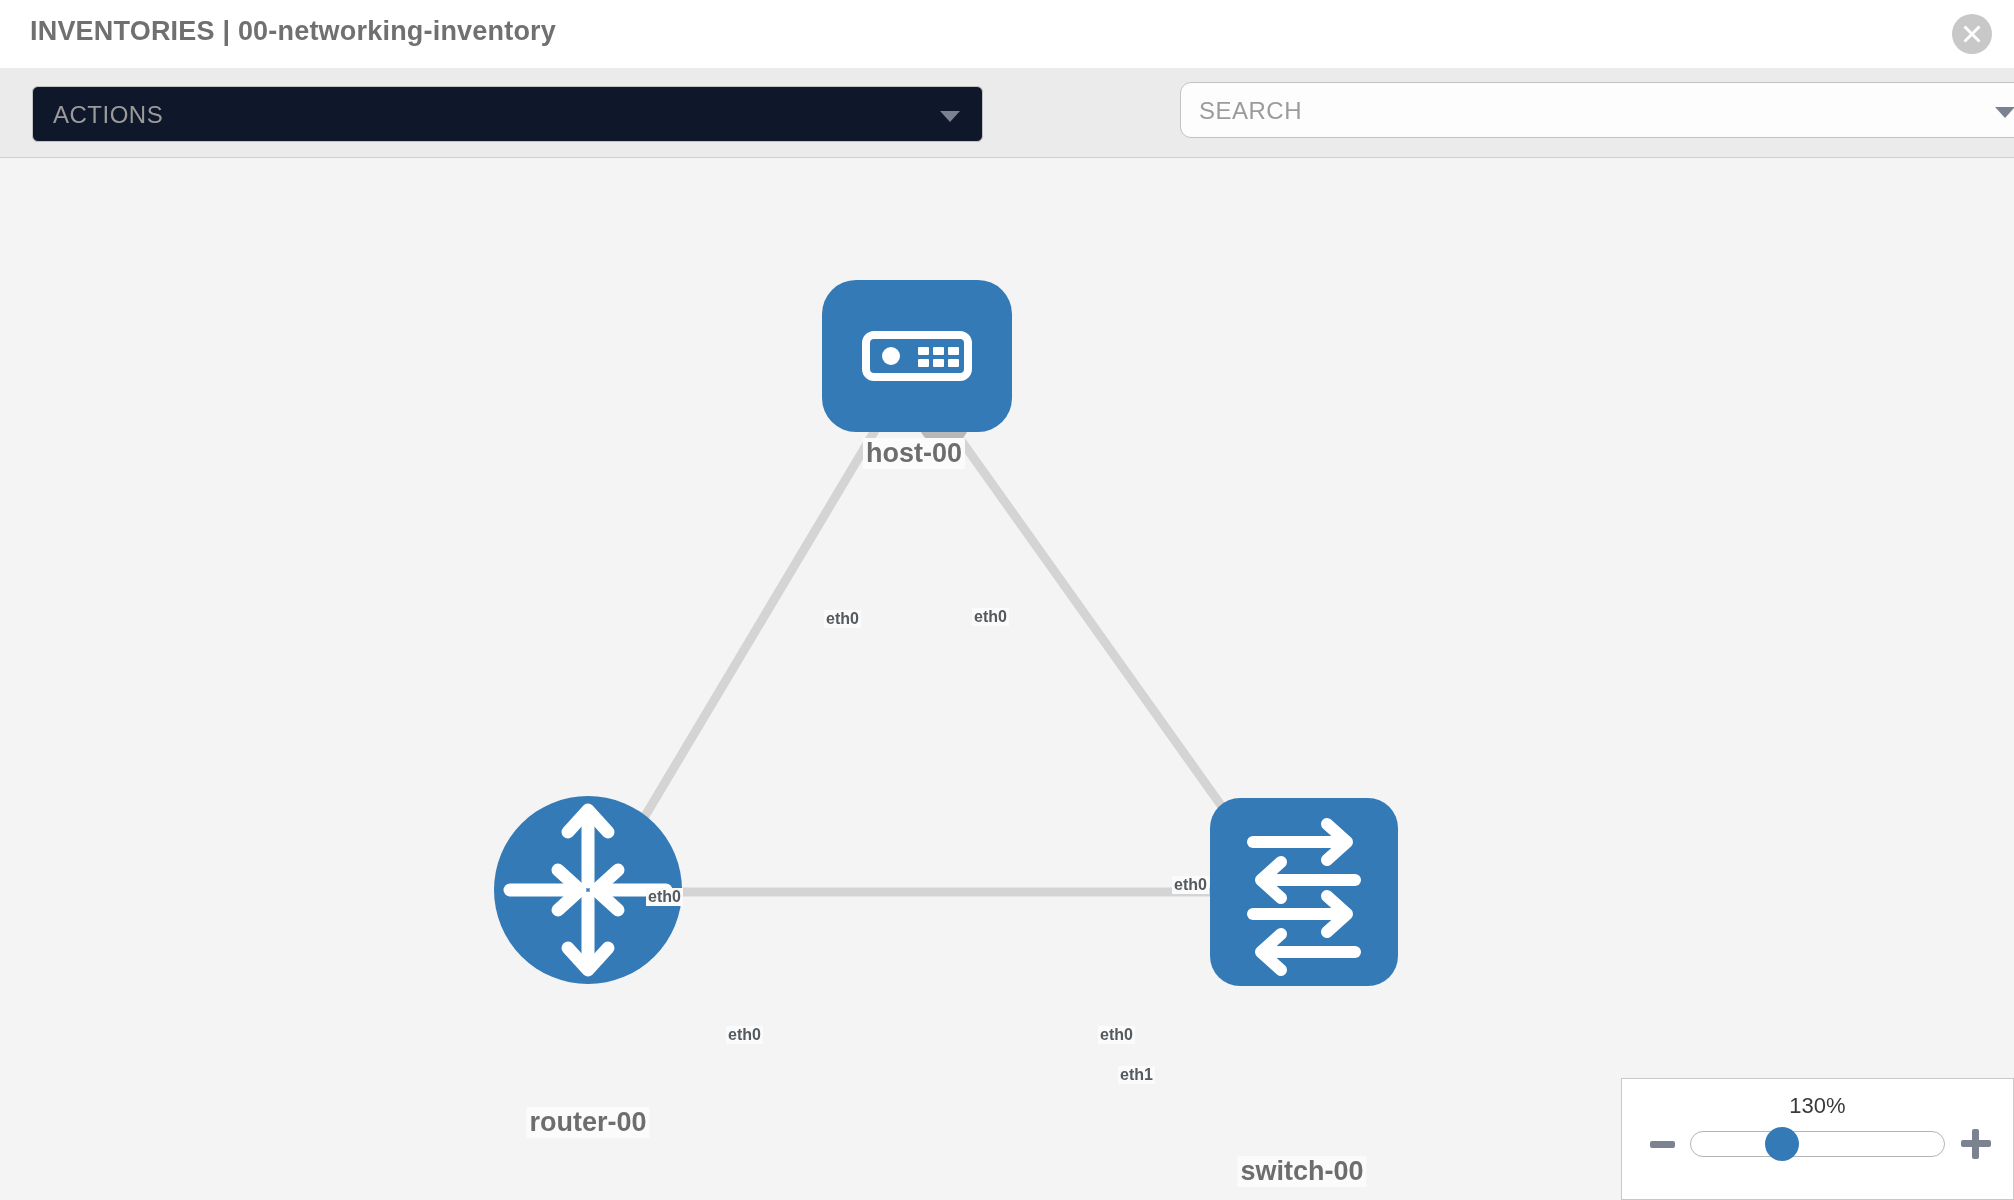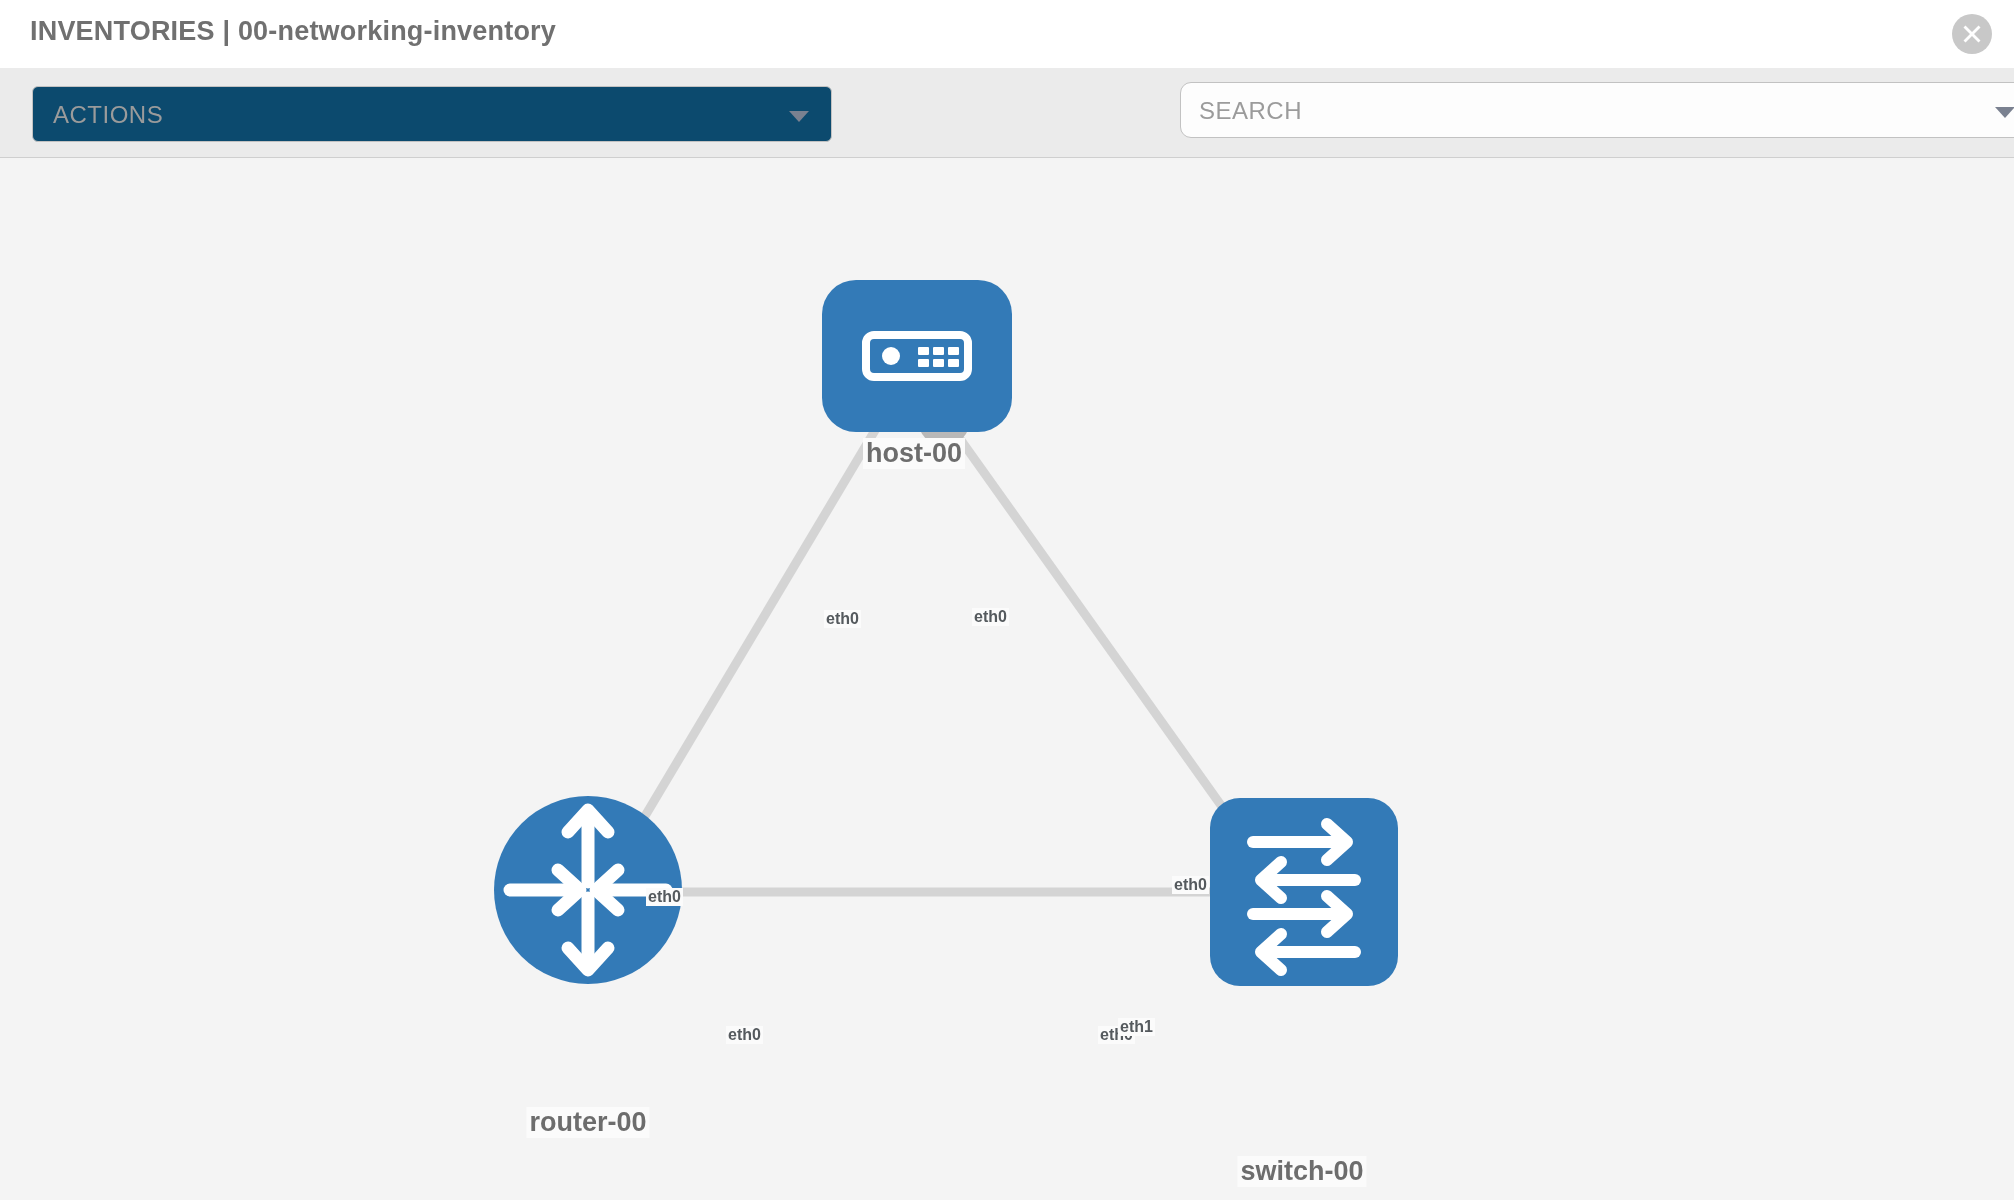--- a/index.html
+++ b/index.html
@@ -43,22 +43,22 @@
   
   .toolbar {
     position: absolute; left: 0; top: 68px;
     width: 2014px; height: 90px;
     background: #ebebeb;
     border-bottom: 1px solid #cfcfcf;
     box-sizing: border-box;
   }
   .actions-select {
     position: absolute; left: 32px; top: 18px;
-    width: 800px; height: 56px;
-    background: #0c4a6e;
+    width: 951px; height: 56px;
+    background: #0f172a;
     border: 1px solid #c2c2c2;
     border-radius: 6px;
     box-sizing: border-box;
     cursor: pointer;
   }
   .actions-label {
     position: absolute; left: 20px; top: 14px;
     font-size: 24px; color: #9b9b9b;
     letter-spacing: 0.5px;
   }
@@ -282,18 +282,25 @@
     <div class="node-label" style="left:914px; top:280px;">host-00</div>
     <div class="node-label" style="left:588px; top:949px;">router-00</div>
     <div class="node-label" style="left:1302px; top:998px;">switch-00</div>
 
     <div class="edge-label" style="left:824px; top:452px;">eth0</div>
     <div class="edge-label" style="left:972px; top:450px;">eth0</div>
     <div class="edge-label" style="left:646px; top:730px;">eth0</div>
     <div class="edge-label" style="left:1172px; top:718px;">eth0</div>
     <div class="edge-label" style="left:726px; top:868px;">eth0</div>
     <div class="edge-label" style="left:1098px; top:868px;">eth0</div>
-    <div class="edge-label" style="left:1118px; top:860px;">eth1</div>
+    <div class="edge-label" style="left:1118px; top:908px;">eth1</div>
 
   </div>
 
+  <div class="zoom-panel">
+    <div class="zoom-value">130%</div>
+    <div class="zoom-minus"></div>
+    <div class="zoom-track"></div>
+    <div class="zoom-thumb"></div>
+    <div class="zoom-plus"></div>
+  </div>
 
 </div>
 
 </body></html>

